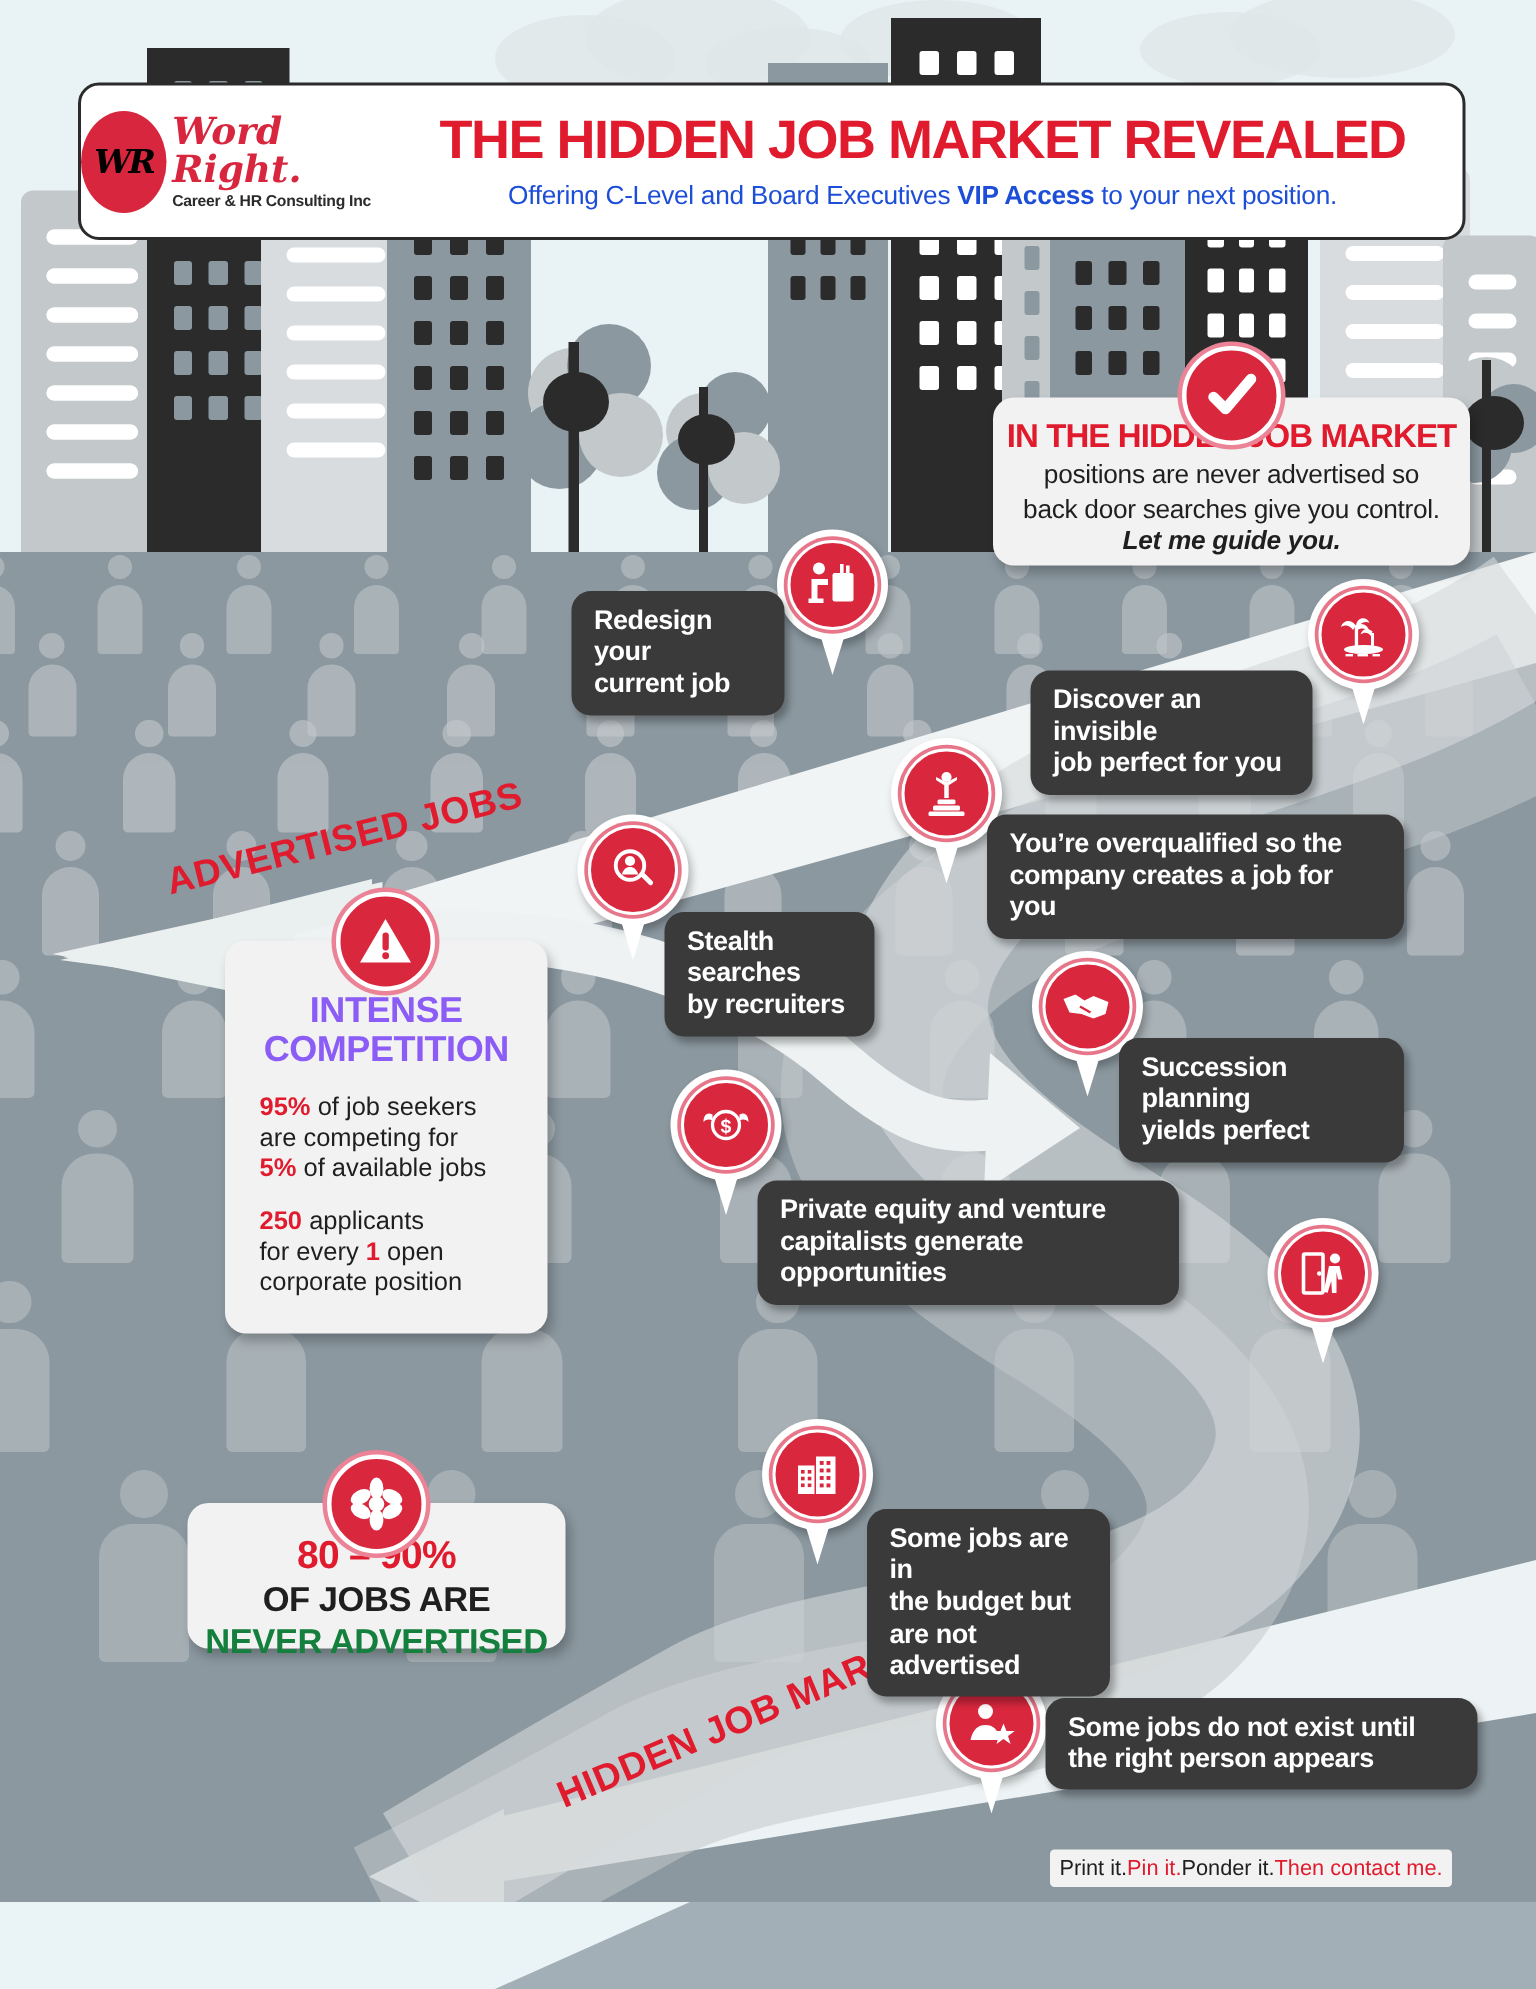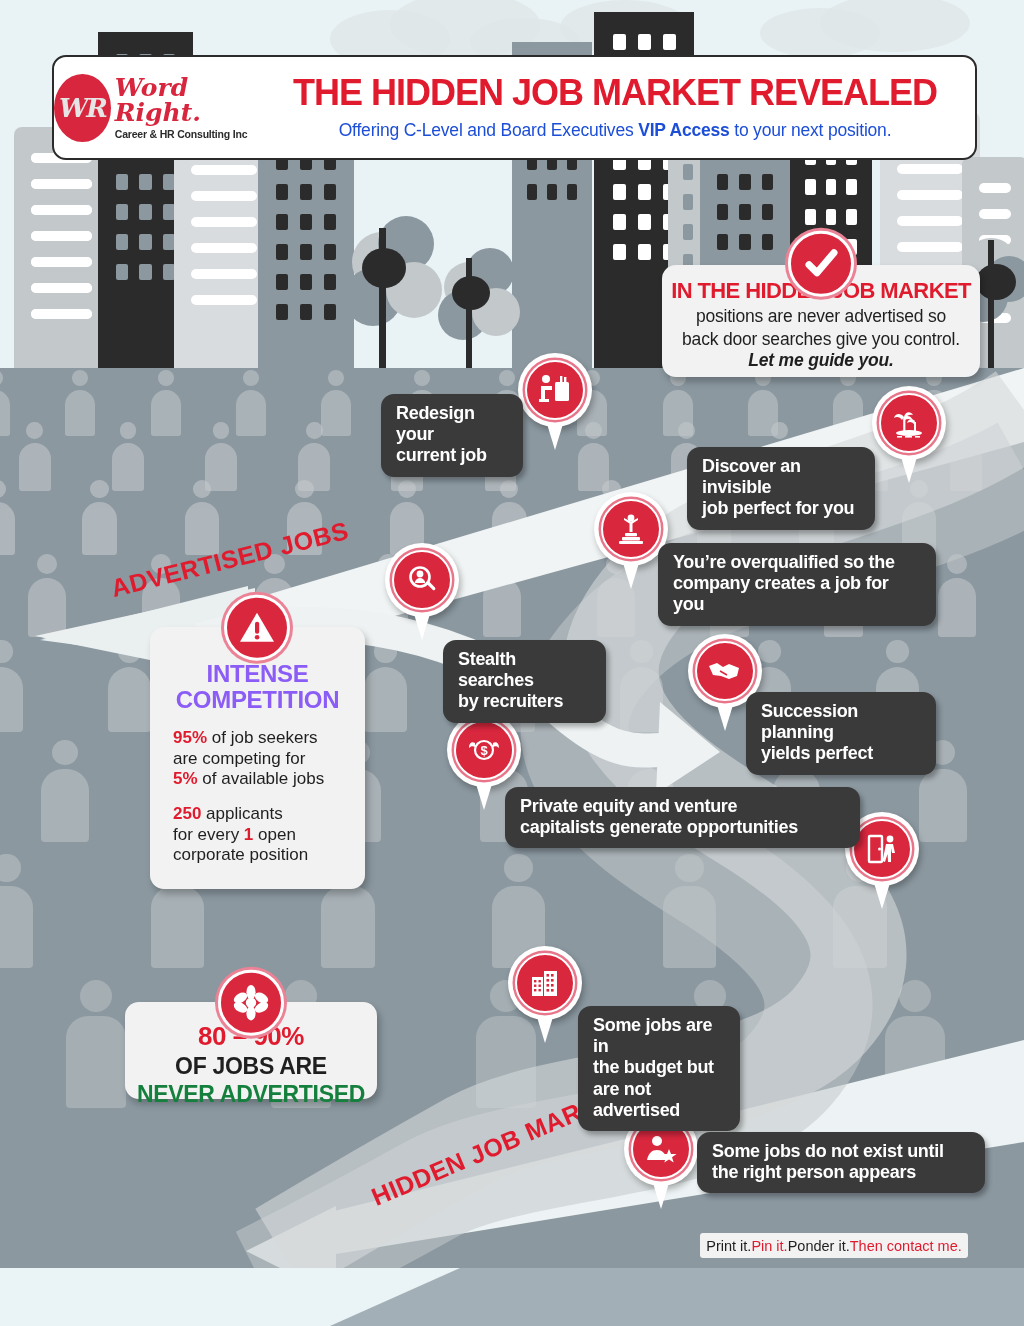--- a/index.html
+++ b/index.html
@@ -32,21 +32,21 @@
   
   #banner {
     position:absolute; left:52px; top:55px; width:925px; height:105px;
     background:#ffffff; border:2px solid #2b2b2b; border-radius:14px;
     display:flex; align-items:center; z-index:60;
   }
   #logo-wrap { width:215px; display:flex; align-items:center; justify-content:center; flex-direction:column; }
   .logo-row { display:flex; align-items:center; gap:4px; }
   .logo-disc { width:62px; height:68px; border-radius:50%; background:#d7263d; position:relative; }
   .logo-disc .wr { position:absolute; inset:0; display:flex; align-items:center; justify-content:center;
-     color:#e5e5e5; font-family:"DejaVu Serif", serif; font-style:italic; font-weight:bold; font-size:26px; letter-spacing:-2px; }
+     color:#000000; font-family:"DejaVu Serif", serif; font-style:italic; font-weight:bold; font-size:22px; letter-spacing:-2px; }
   .logo-text { display:flex; flex-direction:column; }
   .logo-name { color:#d7263d; font-family:"DejaVu Serif", serif; font-style:italic; font-weight:bold; font-size:25px; line-height:1; }
   .logo-sub { color:#2b2b2b; font-size:10.5px; font-weight:bold; letter-spacing:-0.2px; margin-top:3px; }
   #banner-text { flex:1; padding-right:14px; }
   #headline {
     color:#e01b2e; font-size:36px; font-weight:bold; letter-spacing:-1px;
     text-align:center; line-height:1.05; font-family:"Liberation Sans", sans-serif;
   }
   #subline { color:#1d4ed8; font-size:17.5px; text-align:center; margin-top:8px; letter-spacing:-0.2px; }
   #subline b { font-weight:bold; }
@@ -794,21 +794,21 @@
     <div class="tail"></div>
     <div class="disc">
       <svg width="34" height="34" viewBox="0 0 34 34" fill="#fff">
         <circle cx="15" cy="14" r="9.5" fill="none" stroke="#fff" stroke-width="2.6"></circle>
         <circle cx="15" cy="11" r="3.4"></circle>
           <path d="M9.5 20c1-3.4 3-5 5.5-5s4.5 1.6 5.5 5z"></path>
         <rect x="21" y="20" width="3.2" height="11" rx="1.6" transform="rotate(-45 21 20)"></rect>
       </svg>
     </div>
   </div>
-  <div class="callout" style="left:443px;top:640px;width:163px;">
+  <div class="callout" style="left:443px;top:608px;width:140px;">
     <div>Stealth searches</div>
     <div>by recruiters</div>
   </div>
 
   <div class="pin small" style="left:688px;top:634px;">
     <div class="teardrop"></div>
     <div class="tail"></div>
     <div class="disc">
       <svg width="36" height="30" viewBox="0 0 36 30" fill="#fff">
         <path d="M2 10 L10 7 L16 11 L22 8 L32 12 L30 20 L22 23 L14 20 L6 19 Z"></path>
@@ -826,21 +826,21 @@
     <div class="tail"></div>
     <div class="disc">
       <svg width="36" height="32" viewBox="0 0 36 32" fill="#fff">
         <circle cx="18" cy="16" r="9" fill="none" stroke="#fff" stroke-width="2.2"></circle>
         <text x="18" y="21" font-size="13" font-weight="bold" text-anchor="middle" fill="#fff" font-family="Liberation Sans, sans-serif">$</text>
         <path d="M9 9C5 7 3 10 3 14c2-2 4-2 6-1z"></path>
           <path d="M27 9c4-2 6 1 6 5-2-2-4-2-6-1z"></path>
       </svg>
     </div>
   </div>
-  <div class="callout" style="left:505px;top:787px;width:355px;">
+  <div class="callout" style="left:505px;top:787px;width:281px;">
     <div>Private equity and venture</div>
     <div>capitalists generate opportunities</div>
   </div>
 
   <div class="pin small" style="left:845px;top:812px;">
     <div class="teardrop"></div>
     <div class="tail"></div>
     <div class="disc">
       <svg width="34" height="32" viewBox="0 0 34 32" fill="#fff">
         <rect x="4" y="3" width="13" height="26" rx="1" fill="none" stroke="#fff" stroke-width="2.4"></rect>

